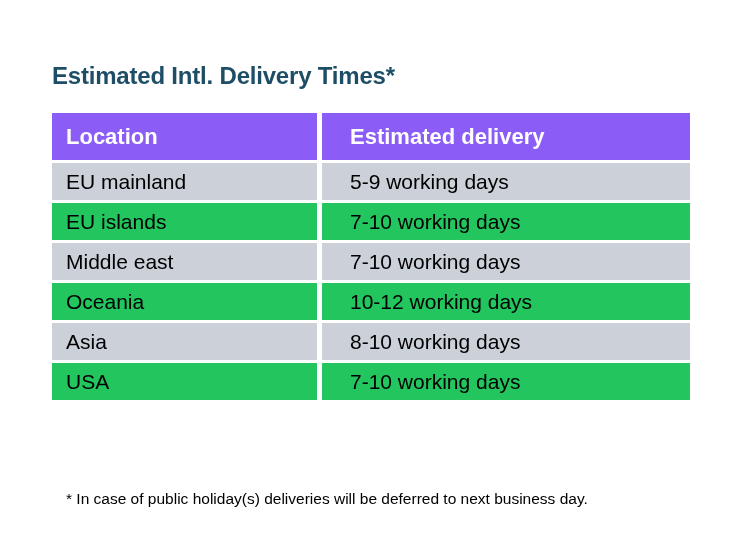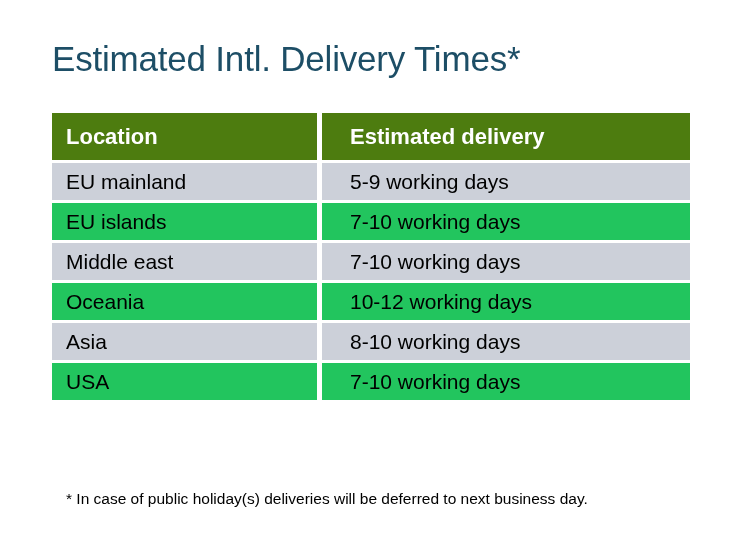--- a/index.html
+++ b/index.html
@@ -18,27 +18,27 @@
     position: absolute;
     left: 0;
     top: 0;
     width: 745px;
     height: 536px;
     background: #ffffff;
   }
   .page-title {
     position: absolute;
     left: 52px;
-    top: 38px;
-    font-size: 35px;
+    top: 55px;
+    font-size: 24px;
     line-height: 42px;
     letter-spacing: -0.2px;
     color: #1d4e66;
     white-space: nowrap;
-    font-weight: 400;
+    font-weight: 700;
   }
   .delivery-table {
     position: absolute;
     left: 52px;
     top: 113px;
     width: 638px;
   }
   .table-row {
     display: flex;
     width: 100%;
@@ -61,21 +61,21 @@
   .col-location {
     width: 265px;
     margin-right: 5px;
     flex: 0 0 265px;
   }
   .col-delivery {
     flex: 1 1 auto;
     padding-left: 28px;
   }
   .header-row .cell {
-    background: #4d7c0f;
+    background: #8b5cf6;
     color: #ffffff;
     font-weight: bold;
     height: 47px;
     font-size: 22px;
   }
   .row-dark .cell {
     background: #ccd0d9;
   }
   .row-light .cell {
     background: #22c55e;

